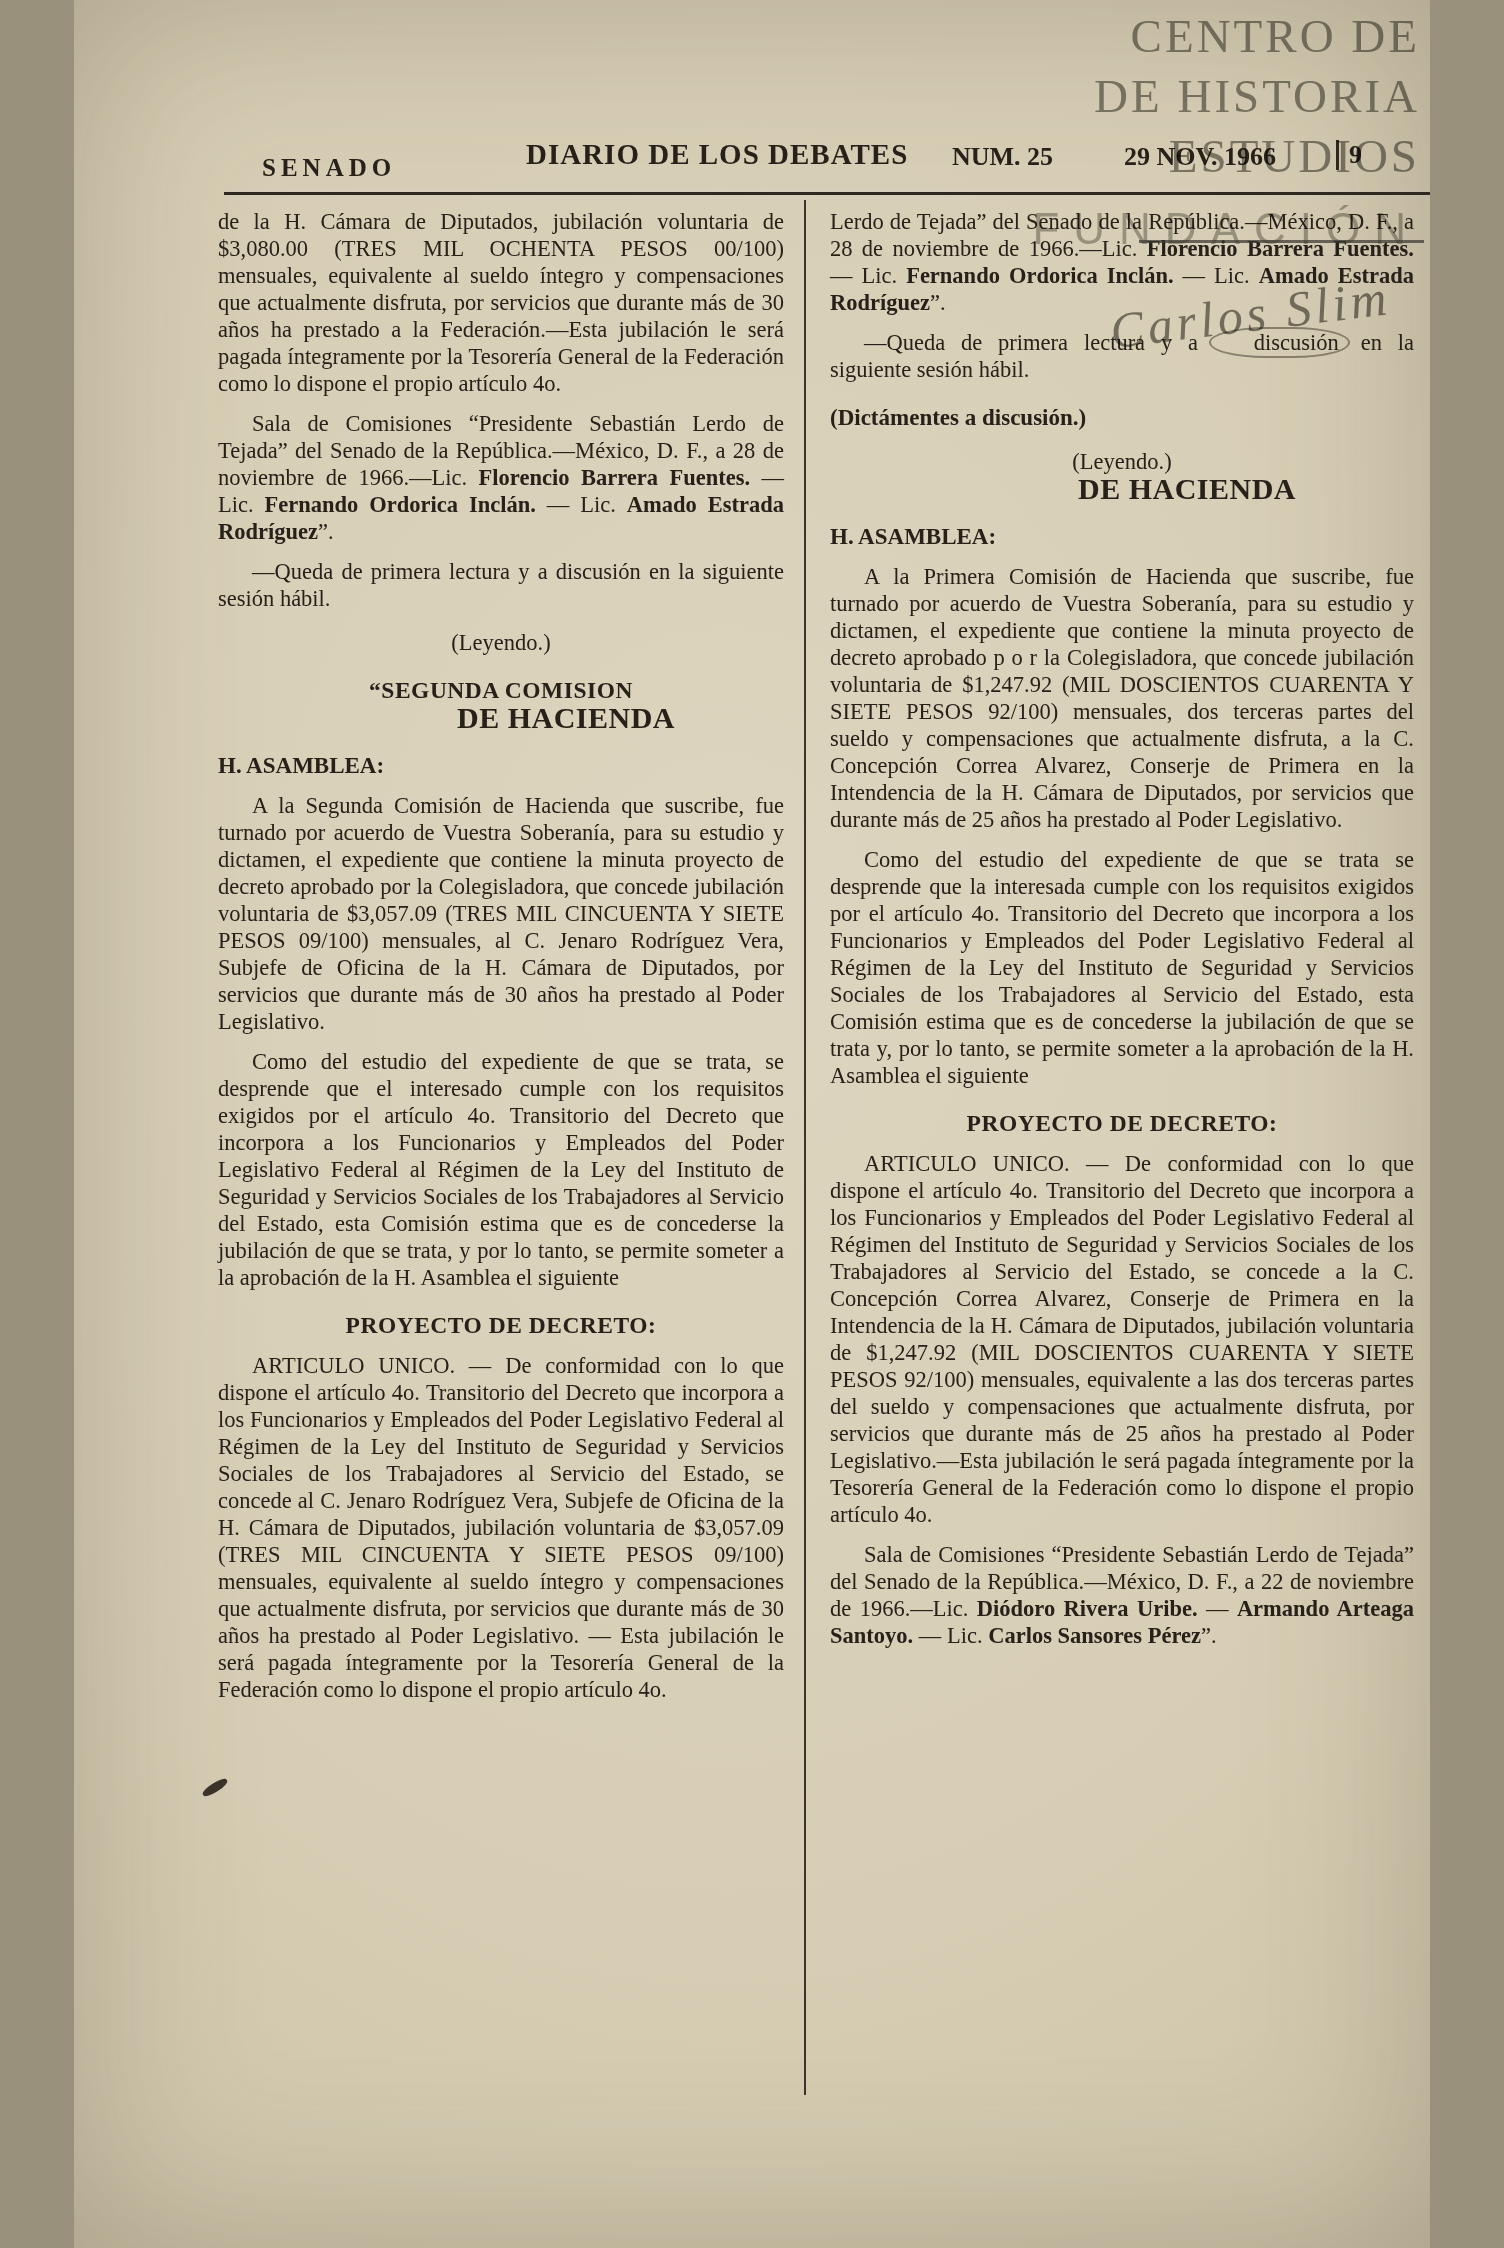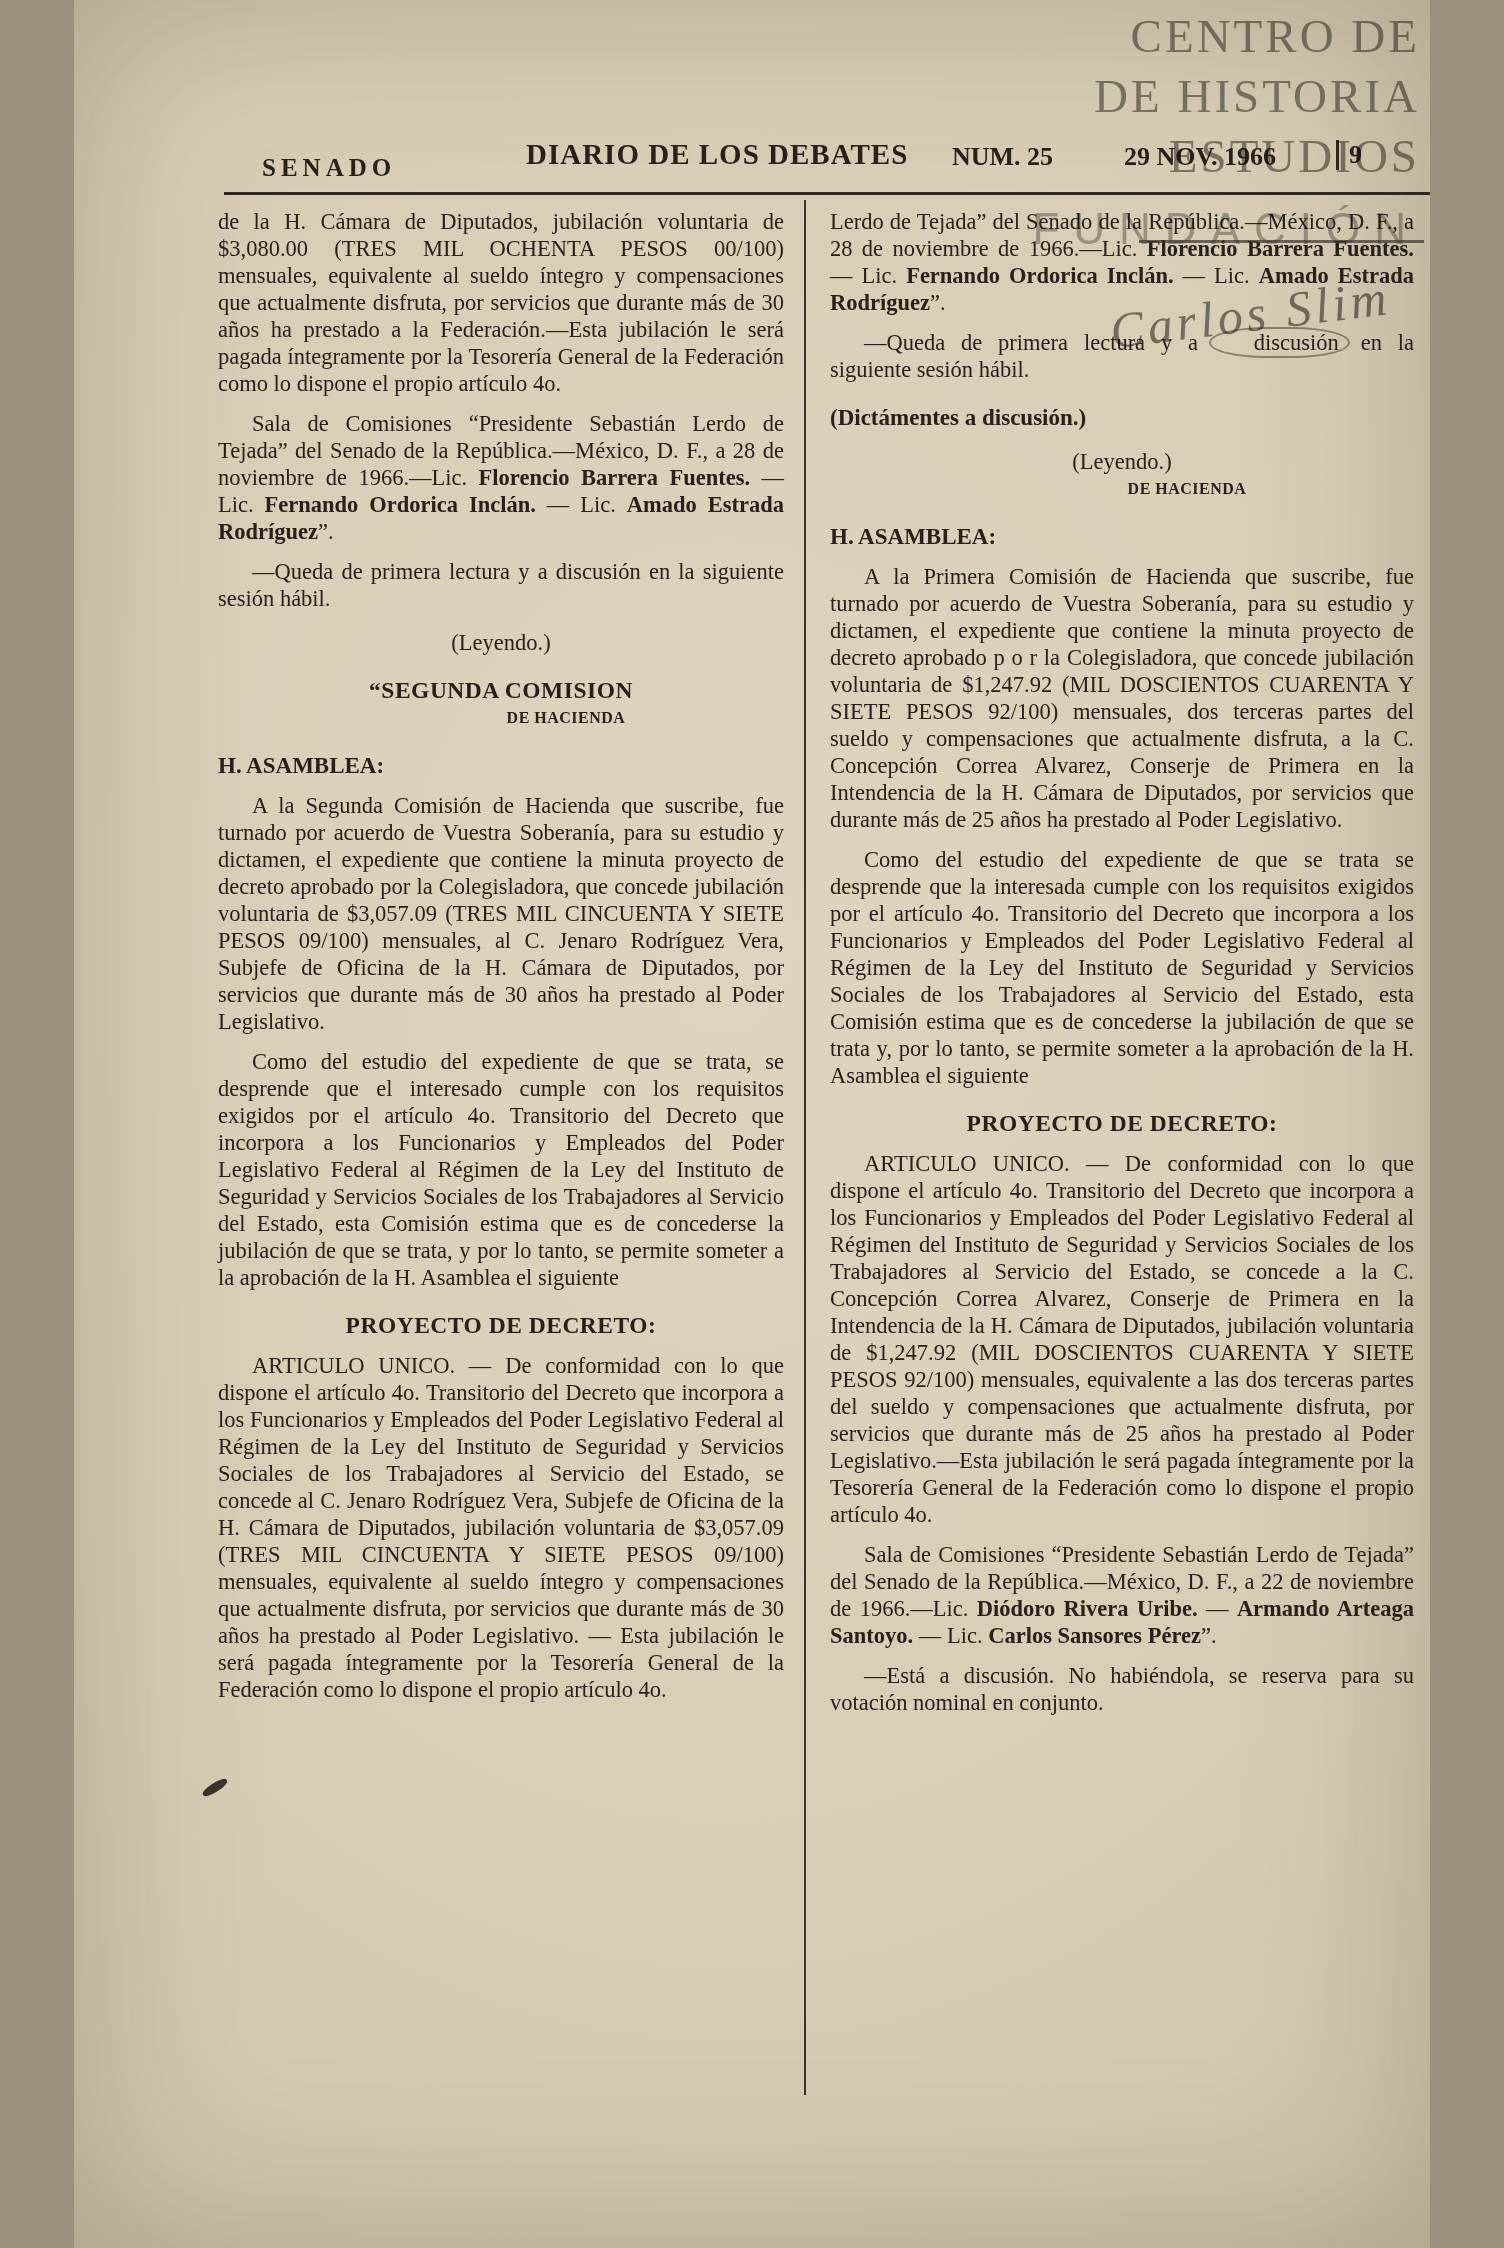--- a/index.html
+++ b/index.html
@@ -67,21 +67,21 @@
     display:flex;gap:46px;z-index:2;
   }
   .col{width:566px;font-size:22.5px;line-height:27px;}
   .col-right{width:584px;}
 
   .blk{margin:0;}
   .para{text-align:justify;text-indent:34px;margin-top:13px;}
   .para-flush{text-align:justify;text-indent:0;margin-top:0;}
   .center{text-align:center;margin-top:17px;}
   .h-center{text-align:center;font-weight:bold;font-size:23.5px;letter-spacing:.5px;margin-top:21px;}
-  .h-center2{text-align:center;font-weight:bold;font-size:16px;letter-spacing:.5px;margin-top:0;text-indent:130px;}
+  .h-center2{text-align:center;font-weight:bold;font-size:30px;letter-spacing:.5px;margin-top:0;text-indent:130px;}
   .h-left{font-weight:bold;font-size:23px;margin-top:21px;}
   .bold{font-weight:bold;}
   .circled{
     display:inline-block;
     border:2px solid rgba(70,63,50,.55);
     border-radius:50% / 62%;
     padding:0 9px;margin:-3px -5px;
   }
 
   .scratch{
@@ -133,19 +133,18 @@
         <p class="blk para"><span>—Queda de primera lectura y a </span><span class="circled">discusión</span><span> en la siguiente sesión hábil.</span></p>
         <p class="blk h-left"><span>(Dictámentes a discusión.)</span></p>
         <p class="blk center"><span>(Leyendo.)</span></p>
         <p class="blk h-center2"><span>DE HACIENDA</span></p>
         <p class="blk h-left"><span>H. ASAMBLEA:</span></p>
         <p class="blk para"><span>A la Primera Comisión de Hacienda que suscribe, fue turnado por acuerdo de Vuestra Soberanía, para su estudio y dictamen, el expediente que contiene la minuta proyecto de decreto aprobado p o r la Colegisladora, que concede jubilación voluntaria de $1,247.92 (MIL DOSCIENTOS CUARENTA Y SIETE PESOS 92/100) mensuales, dos terceras partes del sueldo y compensaciones que actualmente disfruta, a la C. Concepción Correa Alvarez, Conserje de Primera en la Intendencia de la H. Cámara de Diputados, por servicios que durante más de 25 años ha prestado al Poder Legislativo.</span></p>
         <p class="blk para"><span>Como del estudio del expediente de que se trata se desprende que la interesada cumple con los requisitos exigidos por el artículo 4o. Transitorio del Decreto que incorpora a los Funcionarios y Empleados del Poder Legislativo Federal al Régimen de la Ley del Instituto de Seguridad y Servicios Sociales de los Trabajadores al Servicio del Estado, esta Comisión estima que es de concederse la jubilación de que se trata y, por lo tanto, se permite someter a la aprobación de la H. Asamblea el siguiente</span></p>
         <p class="blk h-center"><span>PROYECTO DE DECRETO:</span></p>
         <p class="blk para"><span>ARTICULO UNICO. — De conformidad con lo que dispone el artículo 4o. Transitorio del Decreto que incorpora a los Funcionarios y Empleados del Poder Legislativo Federal al Régimen del Instituto de Seguridad y Servicios Sociales de los Trabajadores al Servicio del Estado, se concede a la C. Concepción Correa Alvarez, Conserje de Primera en la Intendencia de la H. Cámara de Diputados, jubilación voluntaria de $1,247.92 (MIL DOSCIENTOS CUARENTA Y SIETE PESOS 92/100) mensuales, equivalente a las dos terceras partes del sueldo y compensaciones que actualmente disfruta, por servicios que durante más de 25 años ha prestado al Poder Legislativo.—Esta jubilación le será pagada íntegramente por la Tesorería General de la Federación como lo dispone el propio artículo 4o.</span></p>
         <p class="blk para"><span>Sala de Comisiones “Presidente Sebastián Lerdo de Tejada” del Senado de la República.—México, D. F., a 22 de noviembre de 1966.—Lic. </span><span class="bold">Diódoro Rivera Uribe.</span><span> — </span><span class="bold">Armando Arteaga Santoyo.</span><span> — Lic. </span><span class="bold">Carlos Sansores Pérez</span><span>”.</span></p>
-        <p class="blk para"><span>—Está a discusión. No habiéndola, se reserva para su votación nominal en conjunto.</span></p>
       </div>
   </div>
 
   <div class="scratch"></div>
 
 </div>
 
 </body></html>

